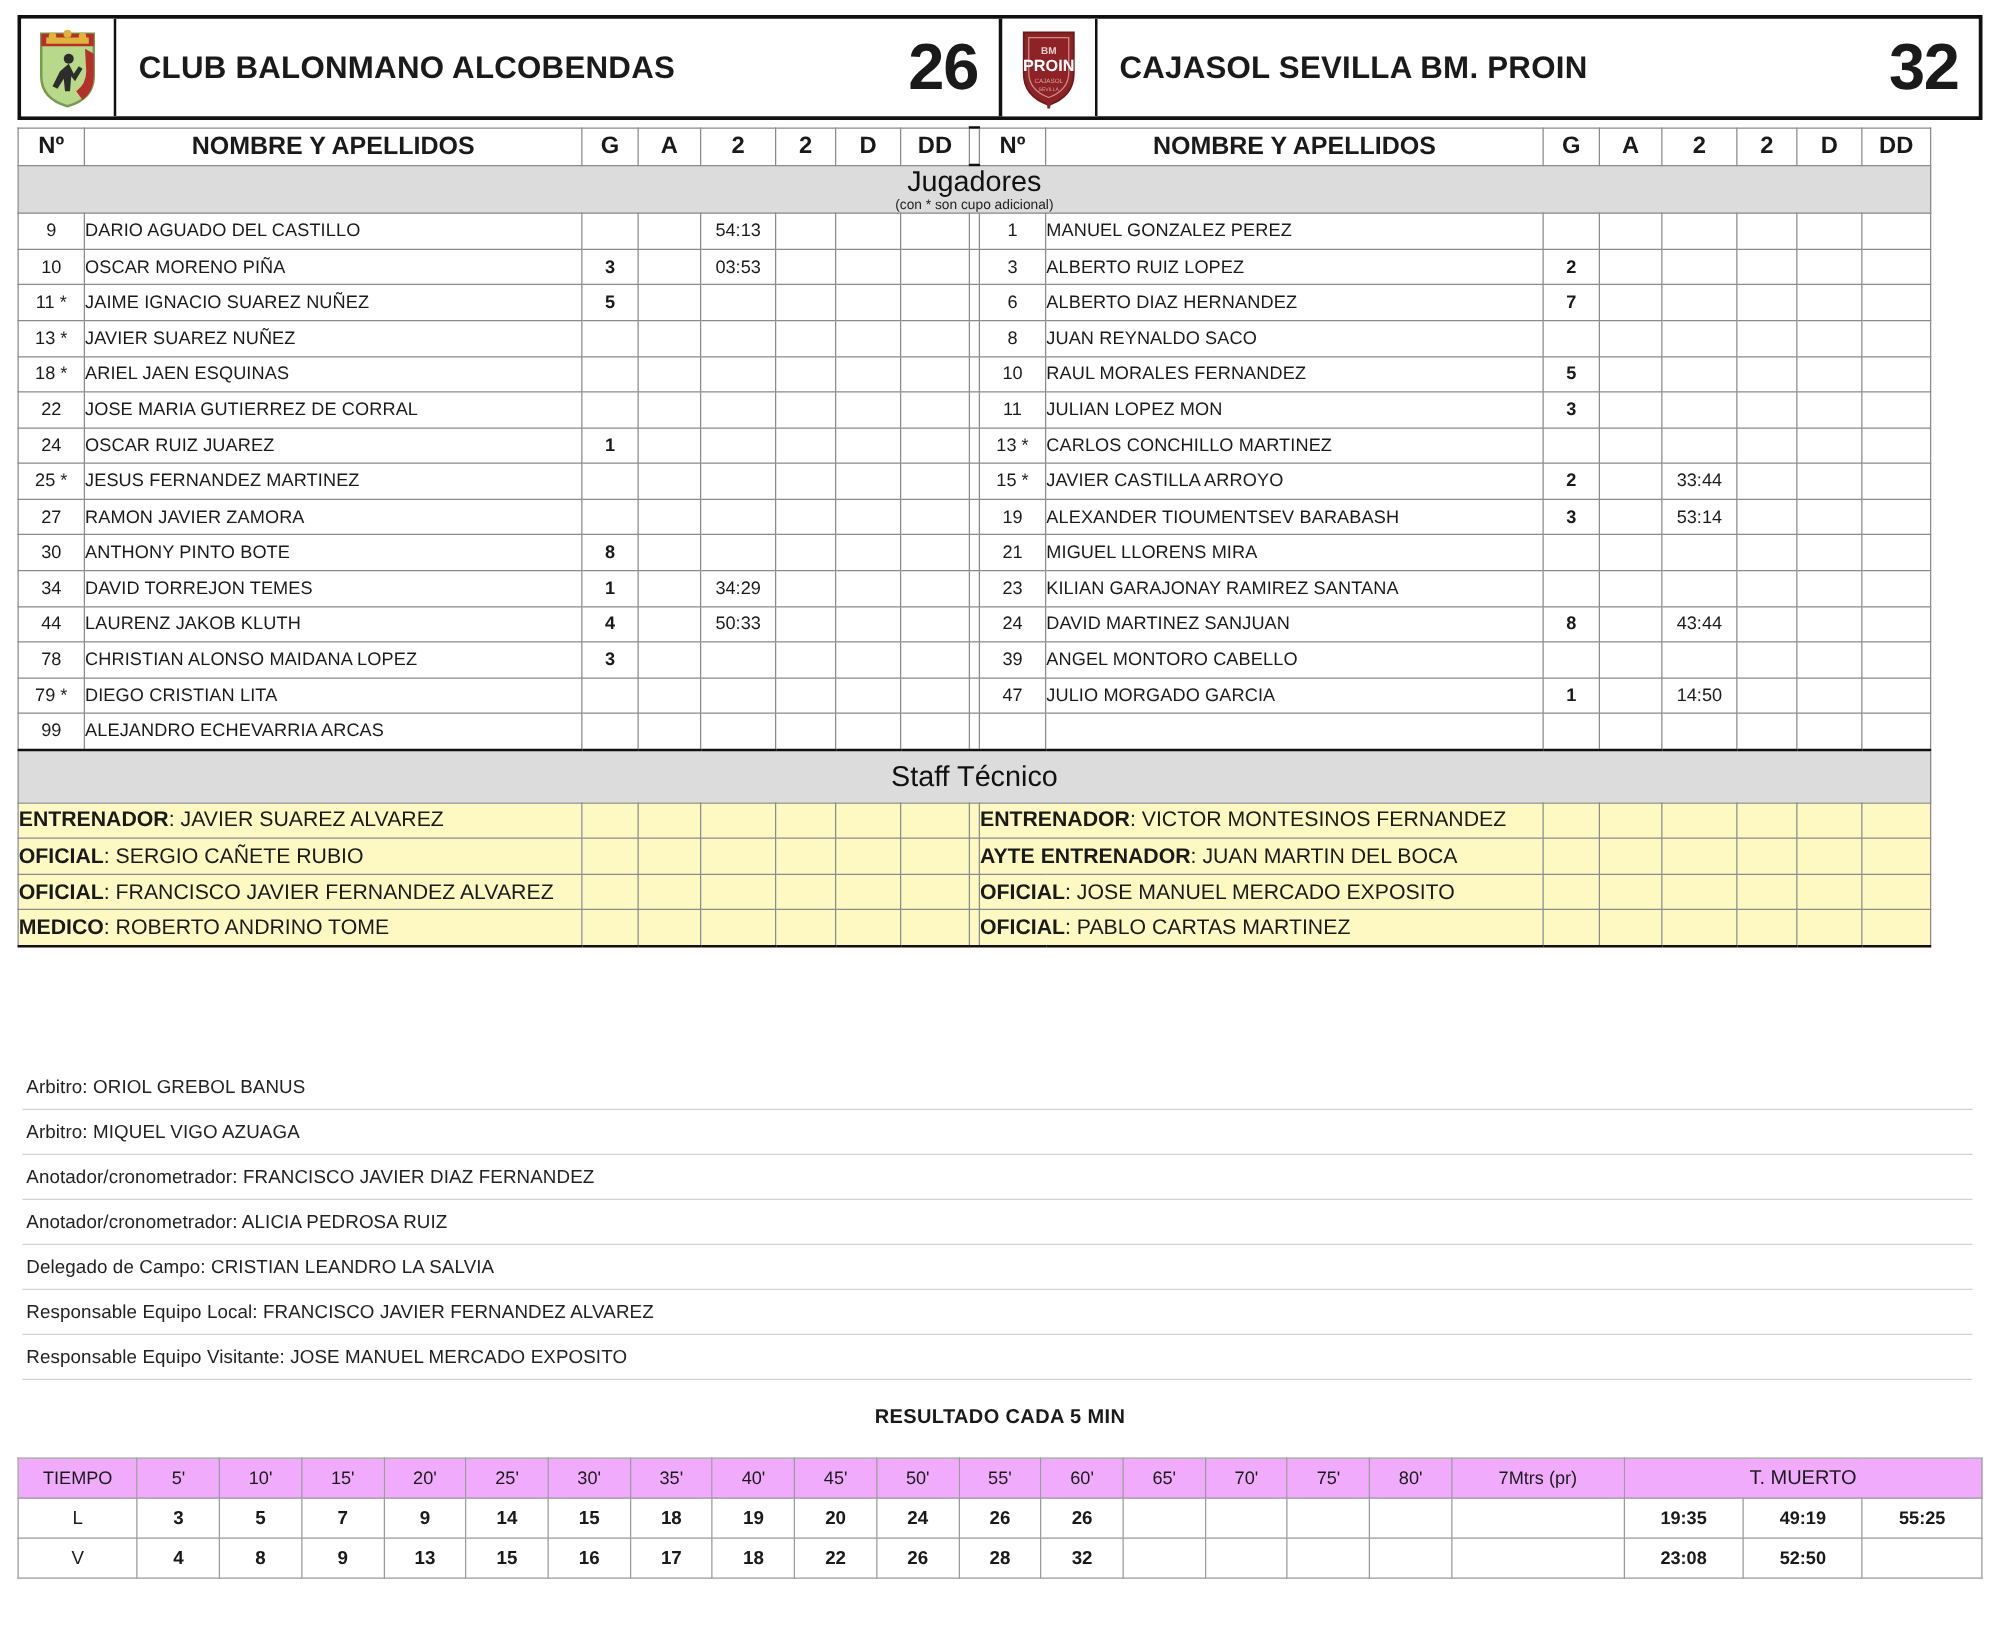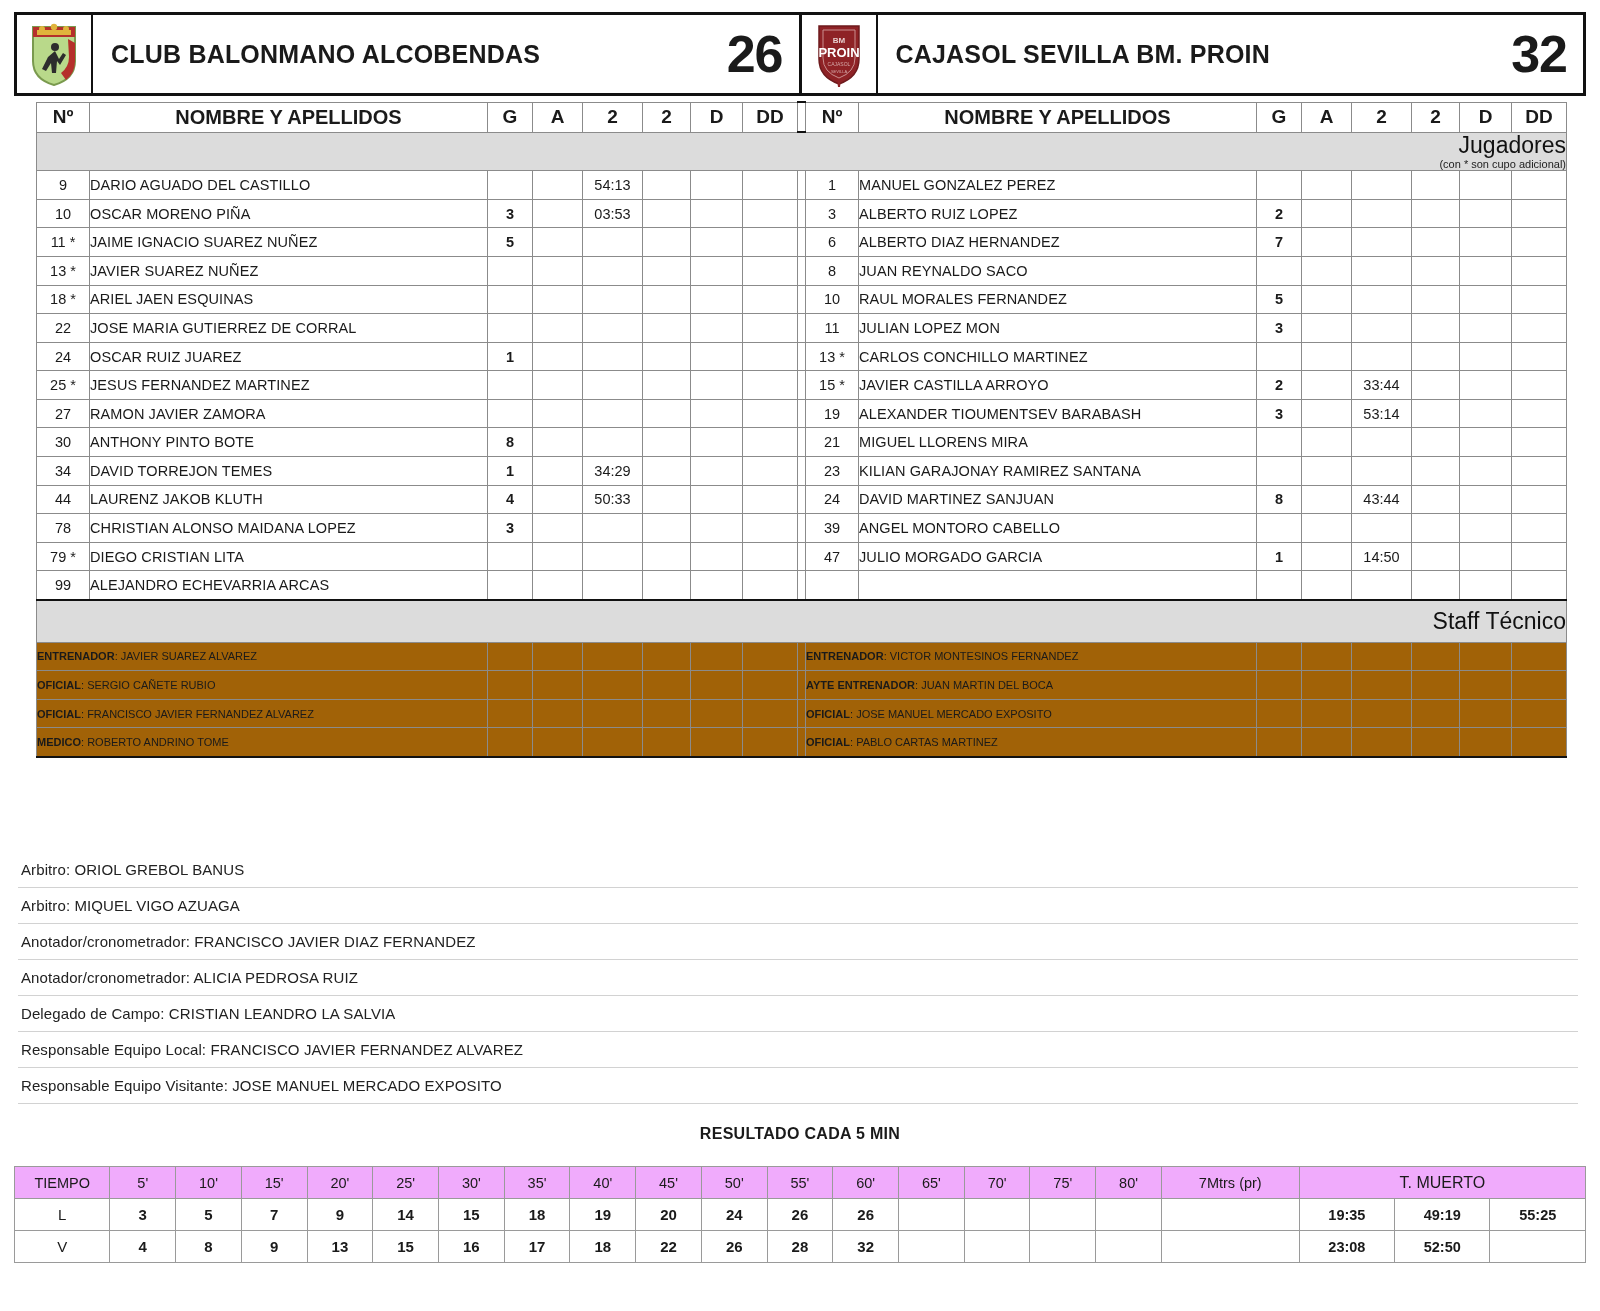--- a/index.html
+++ b/index.html
@@ -73,21 +73,20 @@
     line-height: 1;
     letter-spacing: -1px;
   }
 
   
   .roster {
     position: absolute;
     left: 14px;
     top: 101px;
     width: 1428px;
-    margin-left: 22px;
   }
   table.grid {
     border-collapse: collapse;
     table-layout: fixed;
     width: 100%;
   }
   table.grid td, table.grid th {
     border: 1px solid #8b8b8b;
     box-sizing: border-box;
     padding: 0;
@@ -103,21 +102,21 @@
     border-top: 2px solid #111;
     border-bottom: 2px solid #111;
     border-left: 2px solid #111;
     border-right: 2px solid #111;
   }
   .colhead td.name-head { font-size: 20px; }
 
   .section-band td {
     background: #dcdcdc;
     border: 2px solid #111;
-    text-align: right;
+    text-align: center;
     vertical-align: middle;
     padding: 6px 0 8px 0;
   }
   .band-title {
     font-size: 23px;
     line-height: 1.05;
     font-weight: normal;
     color: #111;
   }
   .band-sub {
@@ -147,21 +146,21 @@
     border-right: 3px solid #111;
     background: #fff;
   }
   tr.colhead td.gap { border-top: 2px solid #111; border-bottom: 2px solid #111; }
   tr.lastrow td { border-bottom: 2px solid #111; }
 
   
   td.edge-l { border-left: 2px solid #111; }
   td.edge-r { border-right: 2px solid #111; }
 
-  tr.staffrow td { height: 28.6px; font-size: 11px; vertical-align: middle; background:#a16207; }
+  tr.staffrow td { height: 28.6px; font-size: 17px; vertical-align: middle; background:#fef9c3; }
   td.c-staff { padding-left: 10px; white-space: nowrap; overflow: hidden; }
   td.c-staff b { font-weight: bold; }
 
   
   .officials {
     position: absolute;
     left: 18px;
     top: 852px;
     width: 1560px;
   }

